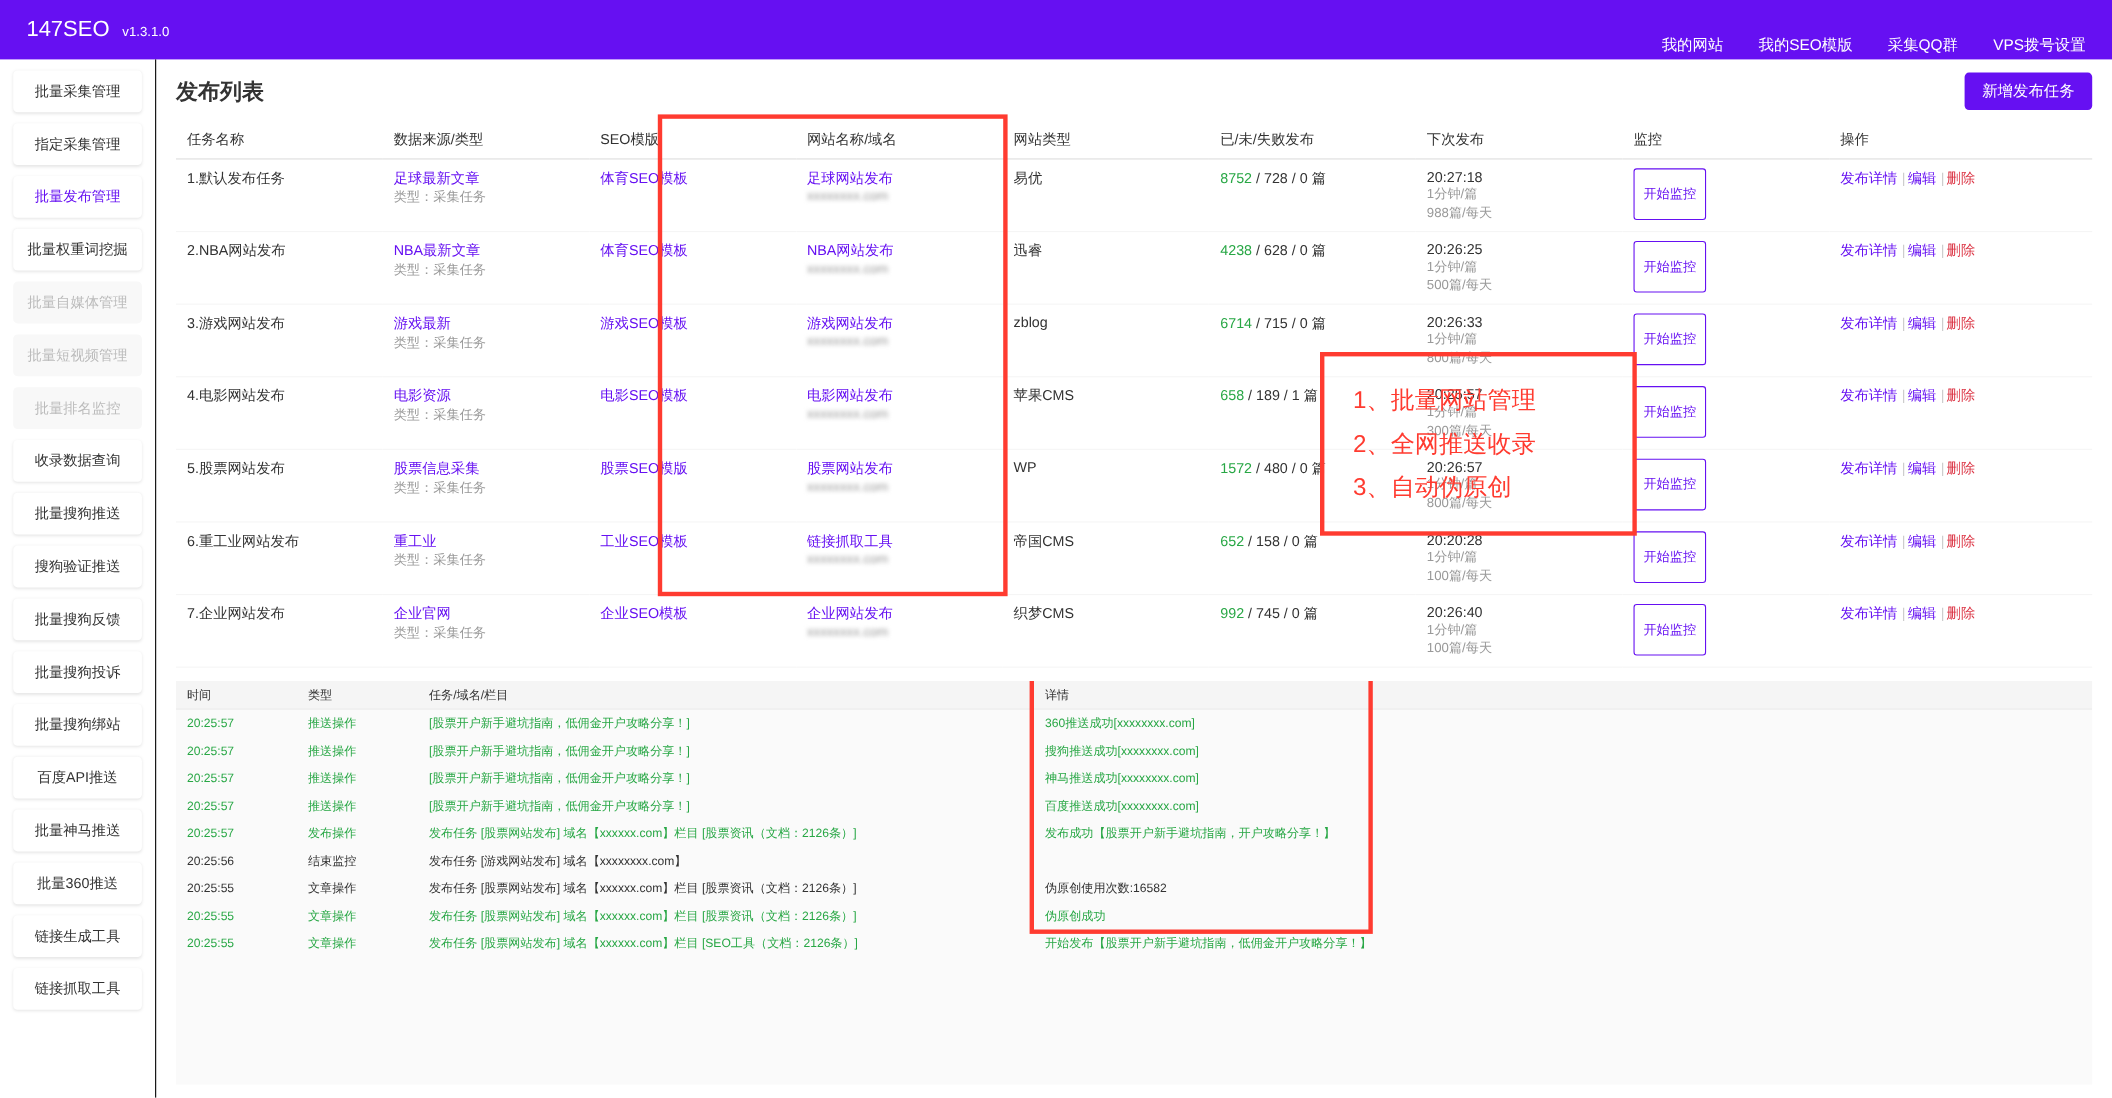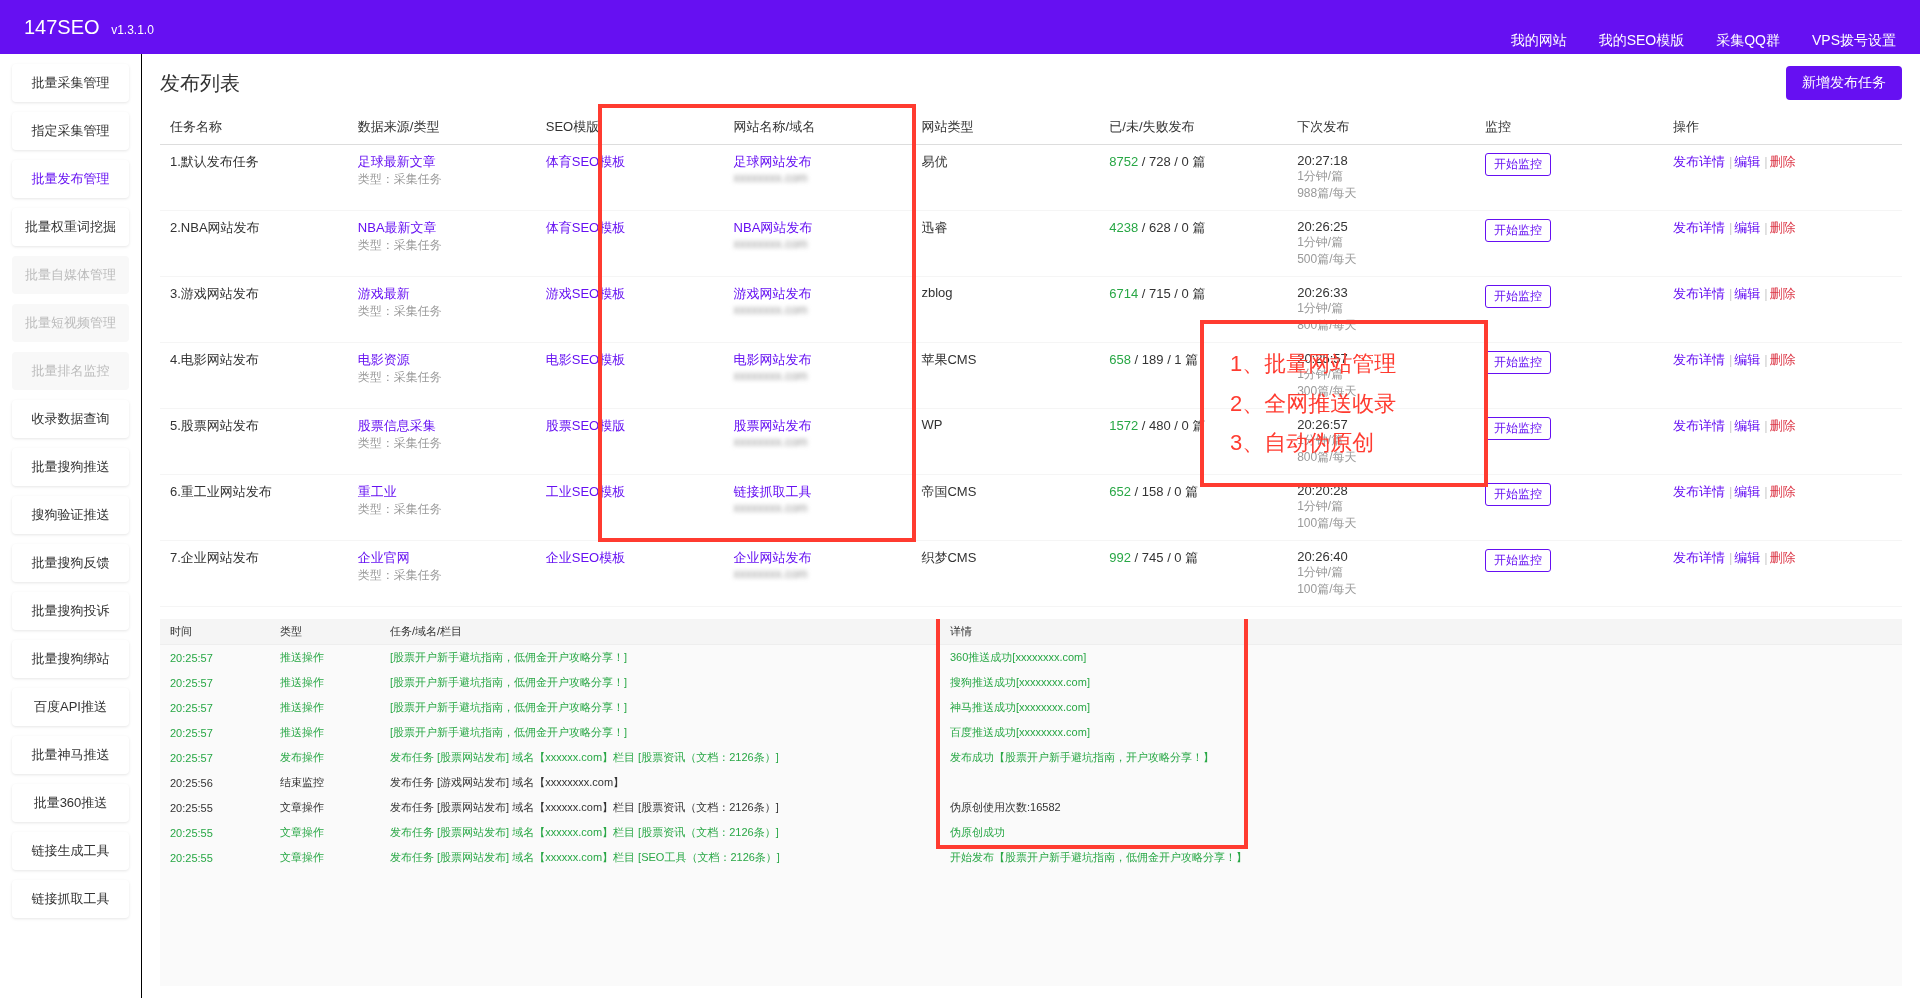--- a/index.html
+++ b/index.html
@@ -39,21 +39,21 @@
   color: #333;
   text-align: center;
   cursor: pointer;
 }
 .sidebar .menu-item.active { color: #6610f2; }
 .sidebar .menu-item.disabled { color: #bbb; background: #f8f8f8; box-shadow: none; }
 
 .main { flex: 1; padding: 12px 18px; overflow: hidden; display: flex; flex-direction: column; }
 
 .title-row { display: flex; justify-content: space-between; align-items: center; margin-bottom: 10px; }
-.title-row h2 { font-size: 20px; font-weight: 400; }
+.title-row h2 { font-size: 20px; font-weight: 700; }
 .btn-primary {
   background: #6610f2;
   color: #fff;
   border: none;
   padding: 8px 16px;
   border-radius: 4px;
   cursor: pointer;
   font-size: 14px;
 }
 
@@ -63,21 +63,21 @@
 .table th { border-bottom: 1px solid #ddd; font-weight: 500; color: #333; }
 .table td { border-bottom: 1px solid #f5f5f5; }
 .table .sub { color: #999; font-size: 12px; }
 .link { color: #6610f2; text-decoration: none; }
 .green { color: #28a745; font-weight: 500; }
 .red { color: #dc3545; }
 .btn-outline {
   border: 1px solid #6610f2;
   color: #6610f2;
   background: #fff;
-  padding: 2px 8px;
+  padding: 14px 8px;
   font-size: 12px;
   border-radius: 3px;
   cursor: pointer;
 }
 .op a { text-decoration: none; margin-right: 2px; font-size: 13px; }
 .op .bar { color: #ccc; margin: 0 2px; }
 
 .red-box {
   position: absolute;
   border: 4px solid #ff3b30;

